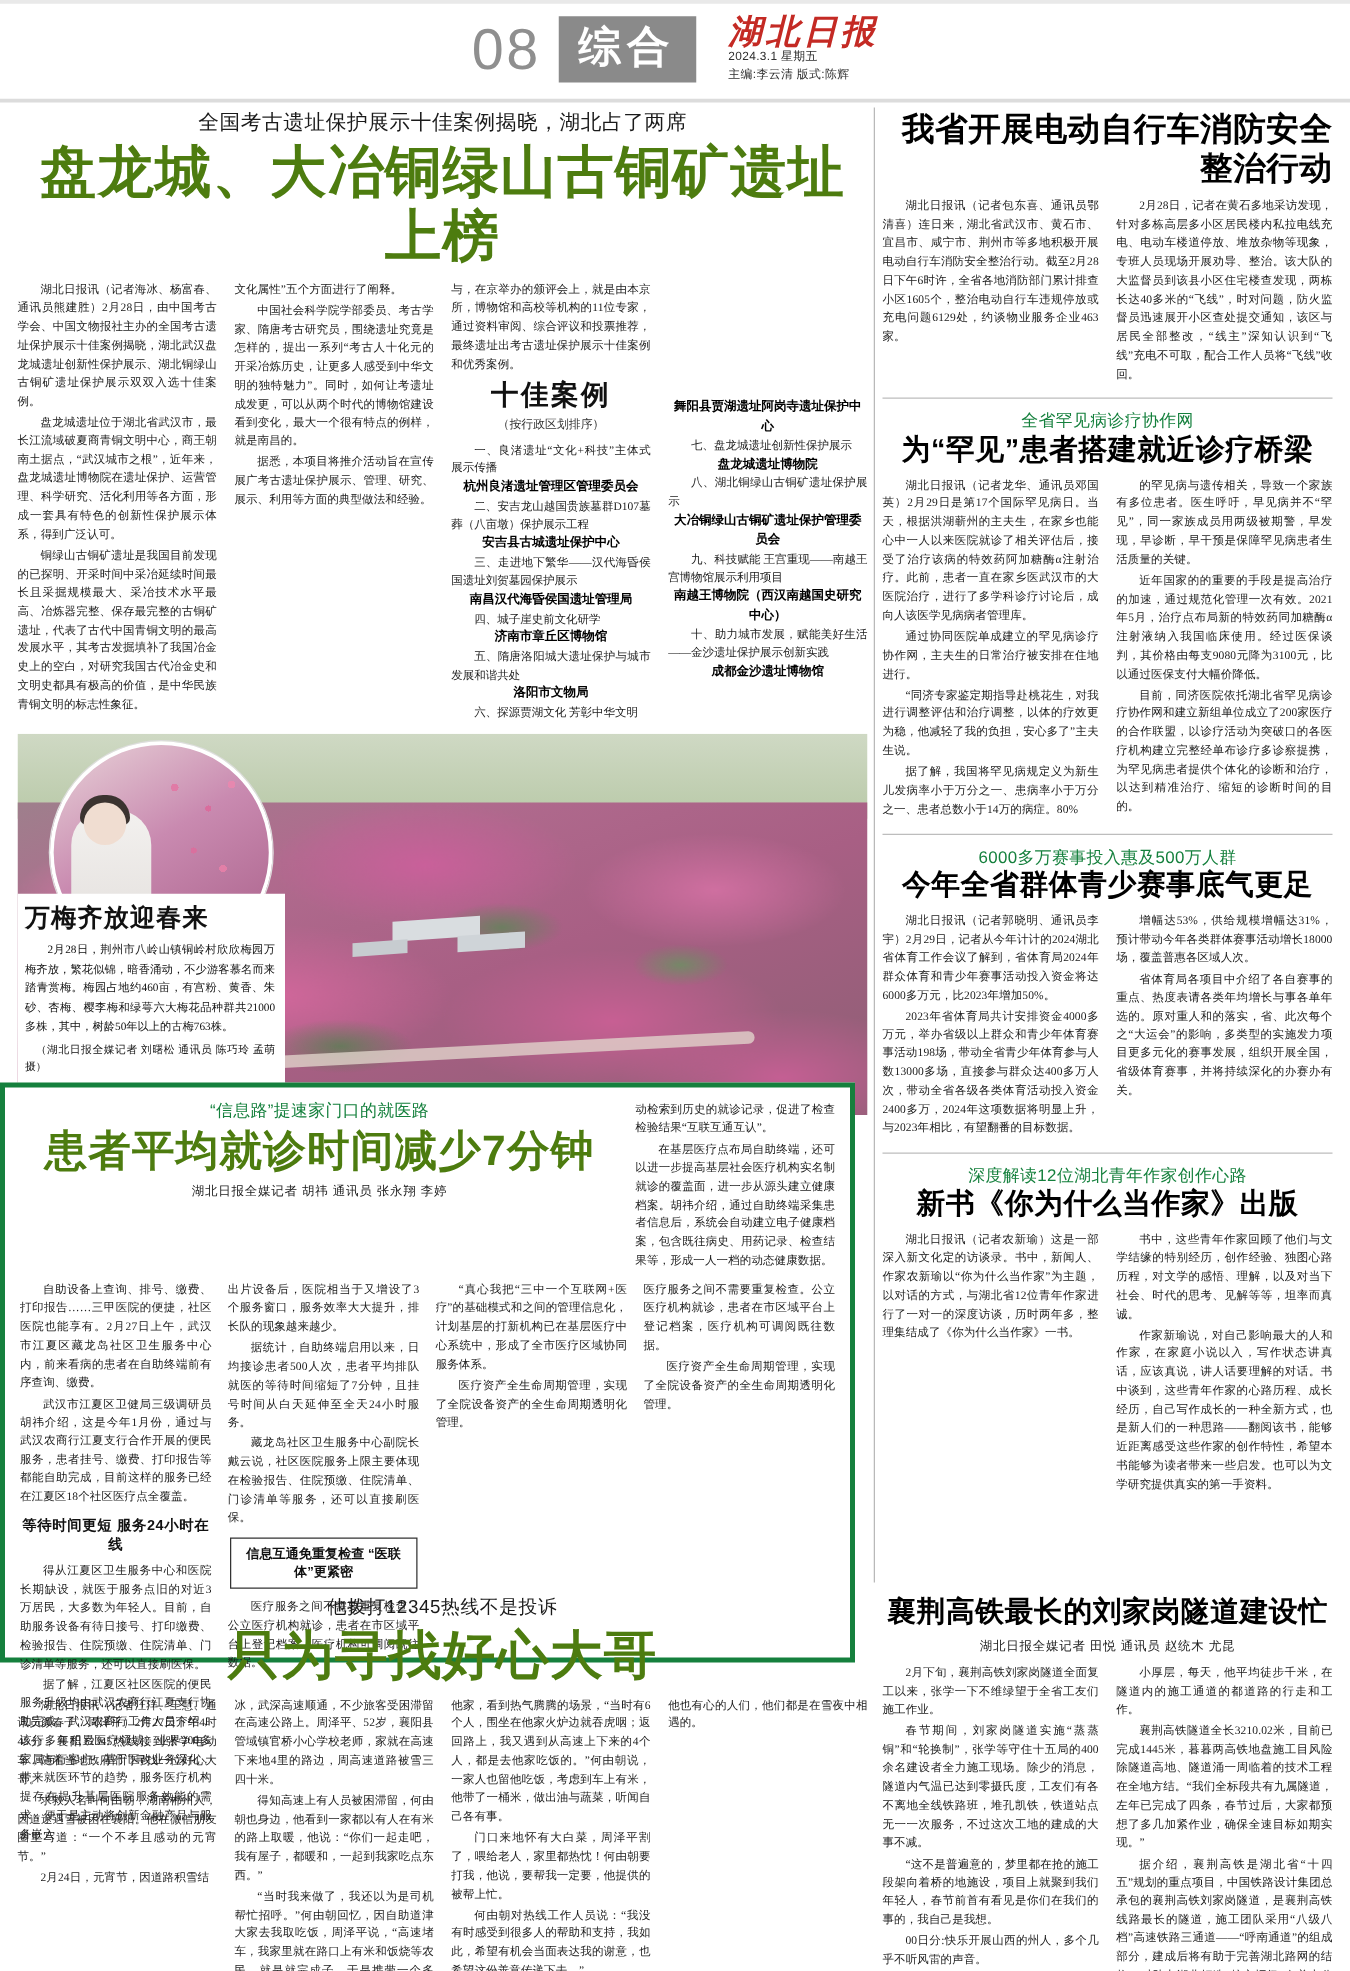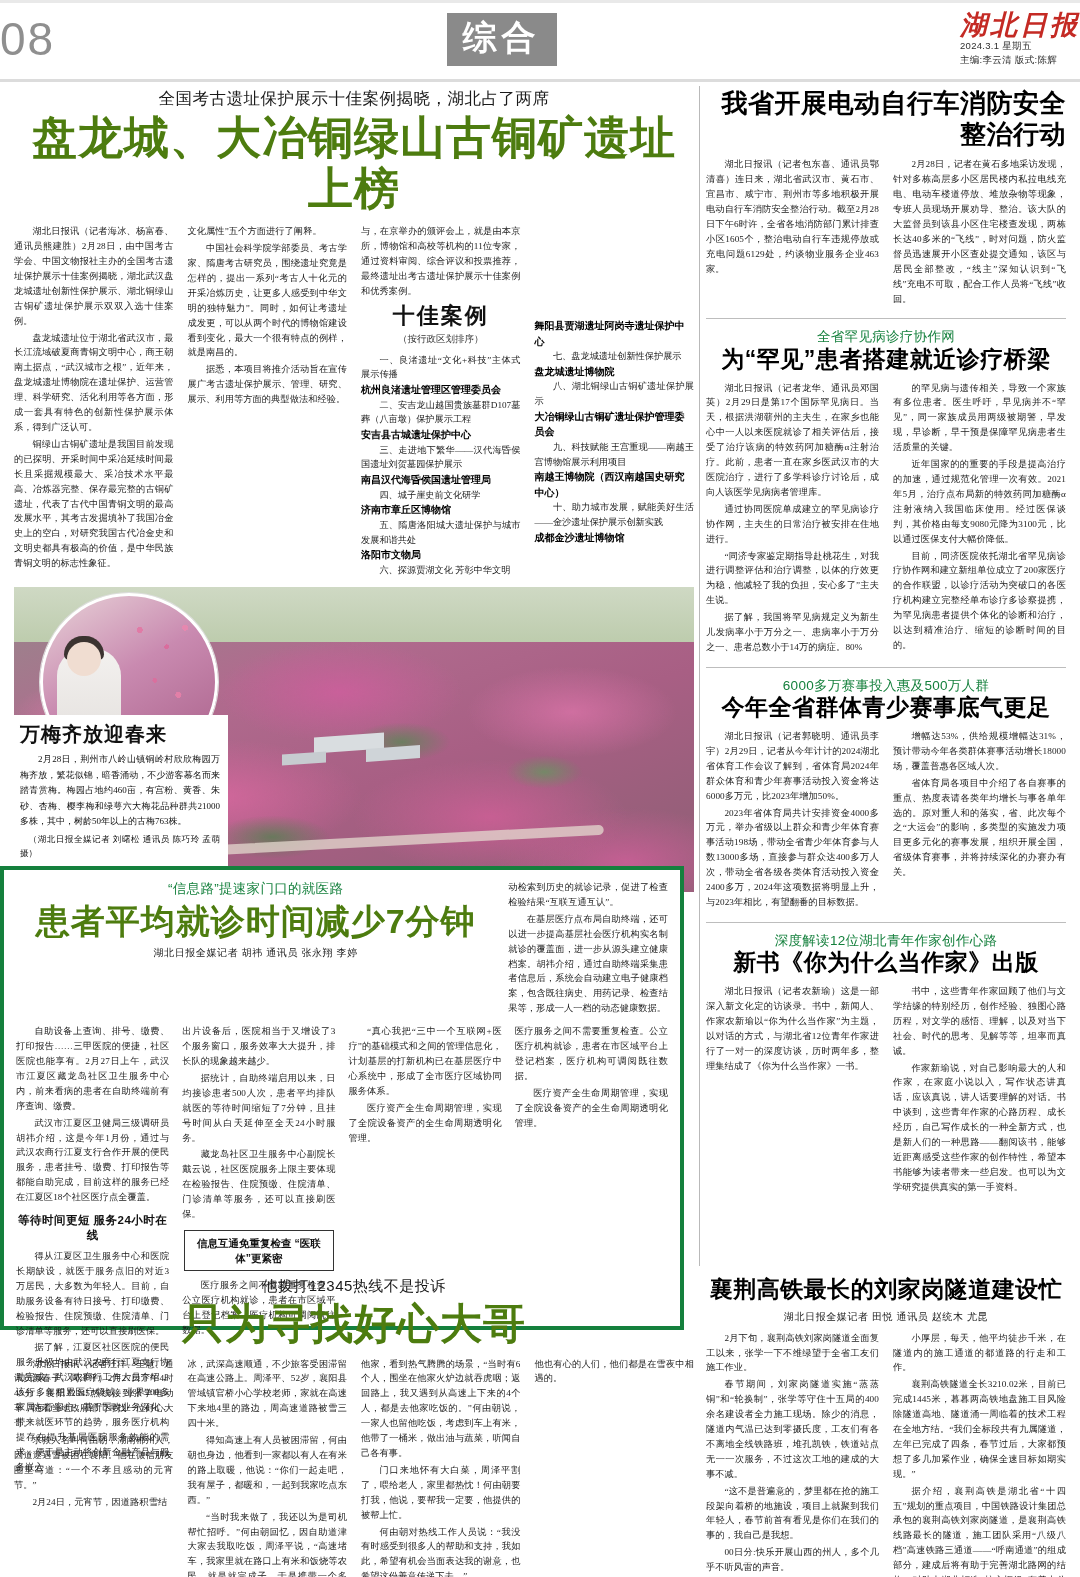--- a/index.html
+++ b/index.html
@@ -7,21 +7,21 @@
     width: 1080px; height: 1577px;
     background: #fff;
     font-family: "Liberation Serif", "DejaVu Serif", serif;
     color: #111;
   }
   .page { position: relative; width: 1080px; height: 1577px; background:#fff; overflow: hidden; }
 
   
   .masthead { position:relative; height: 82px; }
   .masthead-rule-top { position:absolute; left:0; top:0; width:1080px; height:3px; background:#e9e9e9; }
-  .masthead-inner { display:flex; align-items:center; justify-content:space-between; gap:14px; height:78px; }
+  .masthead-inner { display:flex; align-items:center; justify-content:center; gap:14px; height:78px; }
   .folio-num {
     font-size: 46px; letter-spacing: 2px; color:#8f8f8f; font-weight:400;
     font-family:"Liberation Sans", sans-serif;
   }
   .folio-sec {
     background:#8a8a8a; color:#fff; font-size:34px; font-weight:700;
     padding: 2px 16px 5px 16px; letter-spacing:5px;
     font-family:"Liberation Sans", sans-serif;
   }
   .masthead-brand { margin-left: 12px; }
@@ -87,21 +87,21 @@
   
   .ten-title {
     text-align:center; font-size:22px; font-weight:800; letter-spacing:2px;
     font-family:"Liberation Sans", sans-serif; margin-bottom:2px;
   }
   .ten-sub { text-align:center; font-size:9.5px; color:#333; margin-bottom:7px;
     font-family:"Liberation Serif", serif; }
   .ten-item { font-size:9.2px; line-height:1.6; text-indent:2em; color:#1b1b1b;
     font-family:"Liberation Serif", serif; text-align:justify; }
   .ten-org { font-size:10px; font-weight:800; line-height:1.55; color:#000;
-    font-family:"Liberation Sans", sans-serif; text-indent:0; text-align:left; }
+    font-family:"Liberation Sans", sans-serif; text-indent:0; text-align:center; }
 
   
   .photo-block { position:relative; margin-top:10px; width:680px; height:305px; overflow:hidden; }
   .photo-canvas { position:absolute; inset:0; }
   .sky { position:absolute; left:0; top:0; width:100%; height:22%;
     background:linear-gradient(#cfd9c4,#b9c9a8); }
   .field { position:absolute; left:0; top:18%; width:100%; height:82%;
     background:
       radial-gradient(ellipse 140px 60px at 14% 30%, #d87ba8 0%, rgba(216,123,168,0) 70%),
       radial-gradient(ellipse 170px 70px at 48% 20%, #c9609a 0%, rgba(201,96,154,0) 72%),

